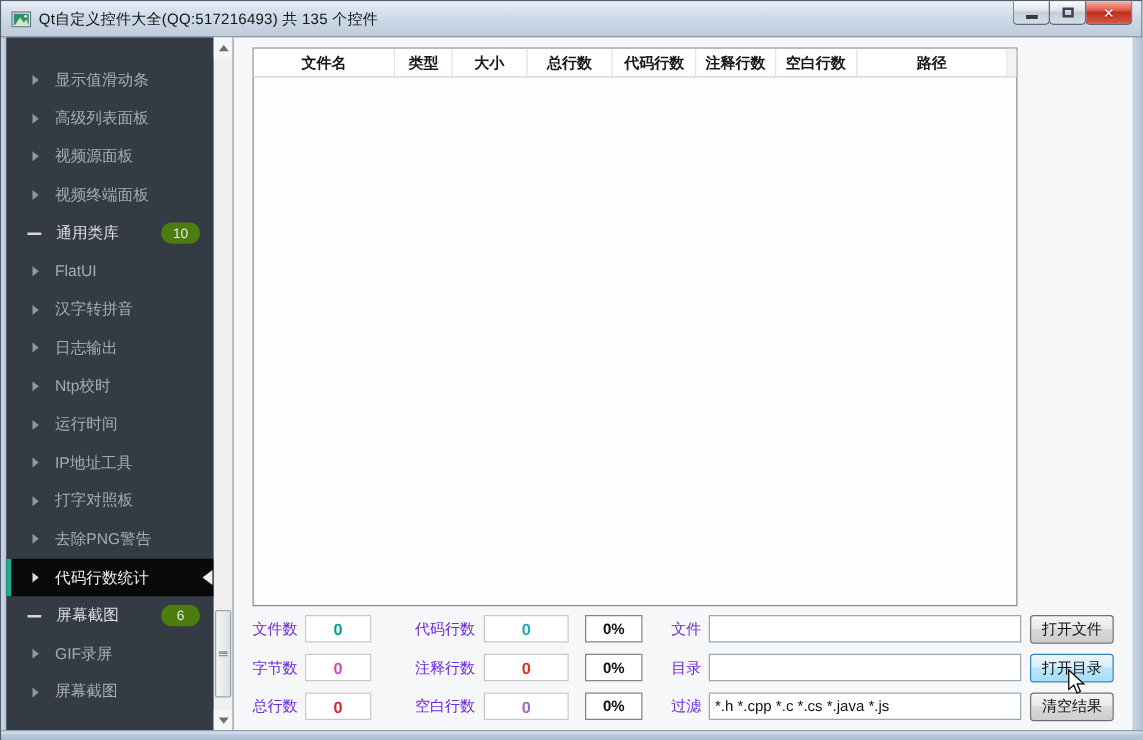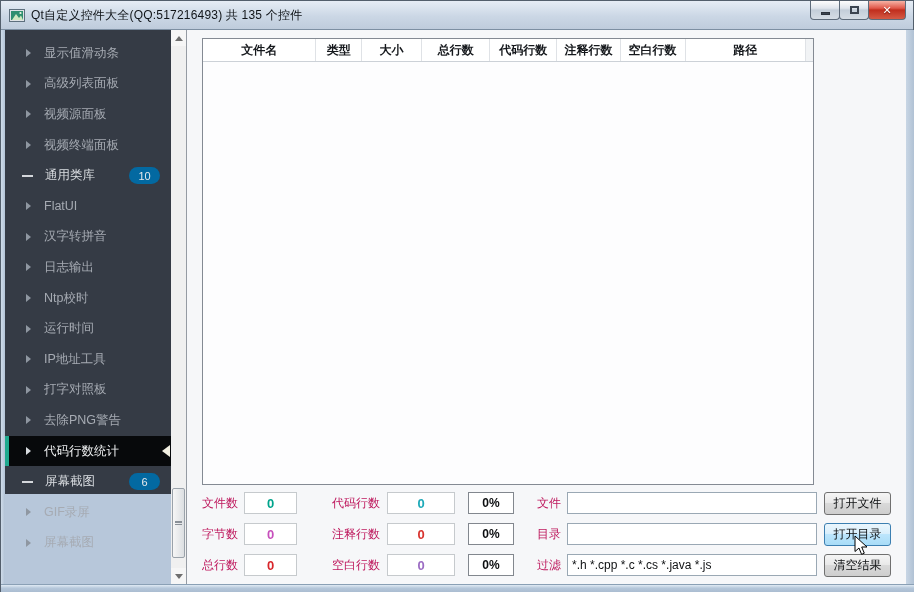--- a/index.html
+++ b/index.html
@@ -21,29 +21,29 @@
   .win-btn.close { width:38px; background:linear-gradient(#f6b2a5,#e0584a 40%,#c02e1d 50%,#d55a45); }
   .glyph-min { width:9px; height:3px; background:#3b4450; border:1px solid #2c333c; margin-top:6px; }
   .glyph-max { width:9px; height:8px; border:2px solid #3b4450; background:transparent; }
   .glyph-close { color:#fff; font-size:11px; font-weight:bold; text-shadow:0 1px 1px #7a1508; }
   .frame-left  { position:absolute; left:0; top:29px; width:4px;  height:554px; background:linear-gradient(90deg,#cfdcea,#b2c3d6); }
   .frame-right { position:absolute; left:905px; top:29px; width:9px; height:554px; background:linear-gradient(90deg,#c8d6e5,#aebfd2); }
   .frame-bottom{ position:absolute; left:0; top:583px; width:914px; height:9px;
     background:linear-gradient(#e0eaf4,#b5c7da 40%,#a8bace); border-top:1px solid #8aa0b5; }
 
   
-  .sidebar { position:absolute; left:4px; top:29px; width:166px; height:464px; background:#353b45; padding-top:8px; }
+  .sidebar { position:absolute; left:4px; top:29px; width:166px; height:554px; background:#353b45; padding-top:19px; }
   .side-item { position:relative; height:30.6px; display:flex; align-items:center;
     color:#a6abb3; font-size:12.5px; cursor:pointer; }
   .side-item .tri { width:0; height:0; border-left:5px solid #8f97a1; border-top:4px solid transparent;
     border-bottom:4px solid transparent; margin-left:21px; margin-right:13px; flex:0 0 auto; }
   .side-item.group { color:#dcdfe3; }
   .side-item.group .minus { width:11px; height:2px; background:#d4d7db; margin-left:17px; margin-right:12px; flex:0 0 auto; }
   .badge { position:absolute; right:11px; top:7px; width:31px; height:17px; border-radius:9px;
-    background:#0369a1; color:#e8eaec; font-size:11px; display:flex; align-items:center; justify-content:center; }
+    background:#4d7c0f; color:#e8eaec; font-size:11px; display:flex; align-items:center; justify-content:center; }
   .side-item.selected { background:#07090b; color:#eceeef; }
   .side-item.selected .tri { border-left-color:#d8dce0; }
   .side-item.selected::before { content:""; position:absolute; left:0; top:0; bottom:0; width:4px; background:#1fa98e; }
   .side-item.selected .marker { position:absolute; right:1px; top:50%; margin-top:-6px; width:0; height:0;
     border-right:8px solid #f2f0e2; border-top:6px solid transparent; border-bottom:6px solid transparent; }
 
   
   .side-scroll { position:absolute; left:170px; top:29px; width:15px; height:554px; background:#f0f0f0; }
   .scroll-btn { position:absolute; left:0; width:15px; height:16px; background:#f6f6f6; display:flex; align-items:center; justify-content:center; cursor:pointer; }
   .scroll-btn.up { top:0; } .scroll-btn.down { bottom:0; }
@@ -56,21 +56,21 @@
 
   
   .main { position:absolute; left:185px; top:29px; width:720px; height:554px; background:#f6f7f9; border-left:1px solid #959ba3; }
   .table { position:absolute; left:15px; top:8px; width:612px; height:447px; background:#fdfdfe; border:1px solid #848a93; }
   .thead { display:flex; height:23px; border-bottom:1px solid #ccd1d7; background:#fff; }
   .th { display:flex; align-items:center; justify-content:center; font-size:12px; font-weight:bold; color:#15181c;
     border-right:1px solid #dfe2e6; cursor:pointer; }
   .th.stub { background:#f1f3f5; border-right:none; cursor:default; }
 
   
-  .row-label { position:absolute; font-size:12px; color:#be185d; height:23px; display:flex; align-items:center; }
+  .row-label { position:absolute; font-size:12px; color:#6d28d9; height:23px; display:flex; align-items:center; }
   .valbox { position:absolute; width:53px; height:22px; border:1px solid #c6cacd; background:#fff;
     display:flex; align-items:center; justify-content:center; font-size:13px; font-weight:bold; }
   .valbox.wide { width:68px; }
   .pctbox { position:absolute; width:46px; height:22px; border:1px solid #82878e; background:#fff;
     display:flex; align-items:center; justify-content:center; font-size:12px; font-weight:bold; color:#0c0e10; }
   .tinput { position:absolute; width:250px; height:22px; border:1px solid #9aa8b4; background:#fff;
     font-size:12px; padding:0 4px; color:#101214; font-family:"Liberation Sans","DejaVu Sans",sans-serif; }
   .pbtn { position:absolute; width:67px; height:23px; border:1px solid #707070; border-radius:3px;
     background:linear-gradient(#f5f5f5,#e9e9e9 45%,#d9d9d9 50%,#cecece);
     font-size:12px; color:#0c0e10; display:flex; align-items:center; justify-content:center; cursor:pointer; }

